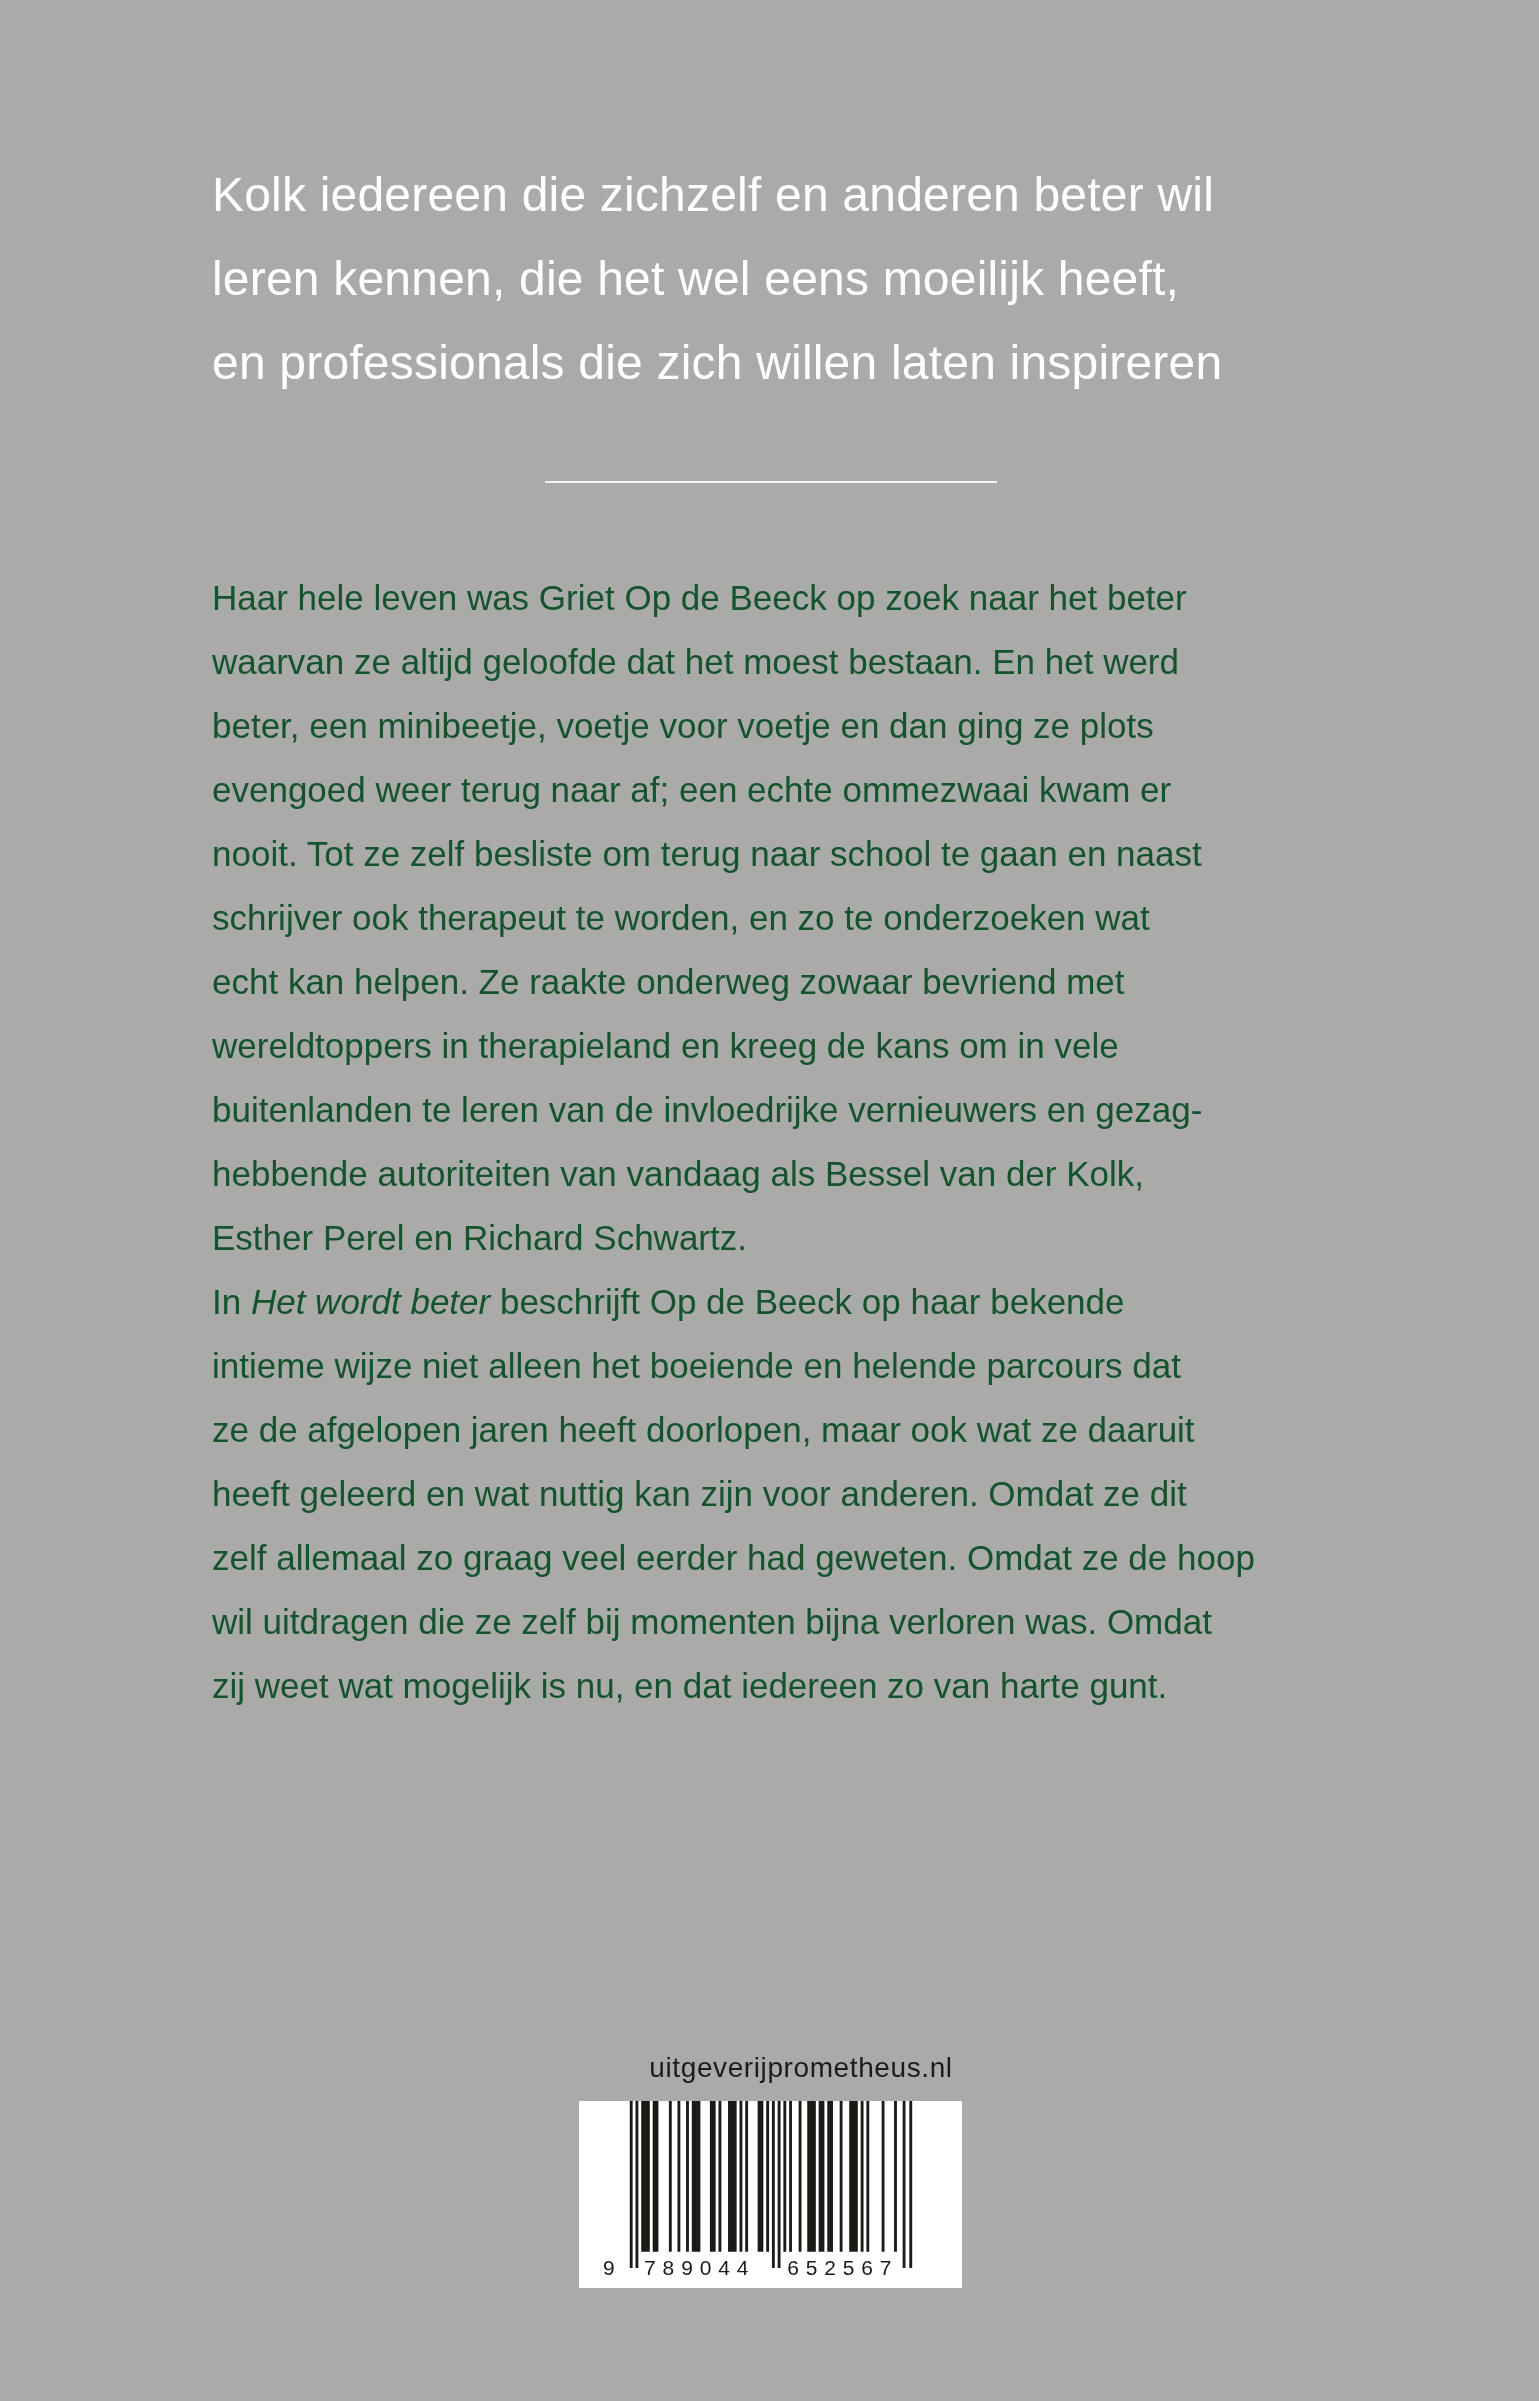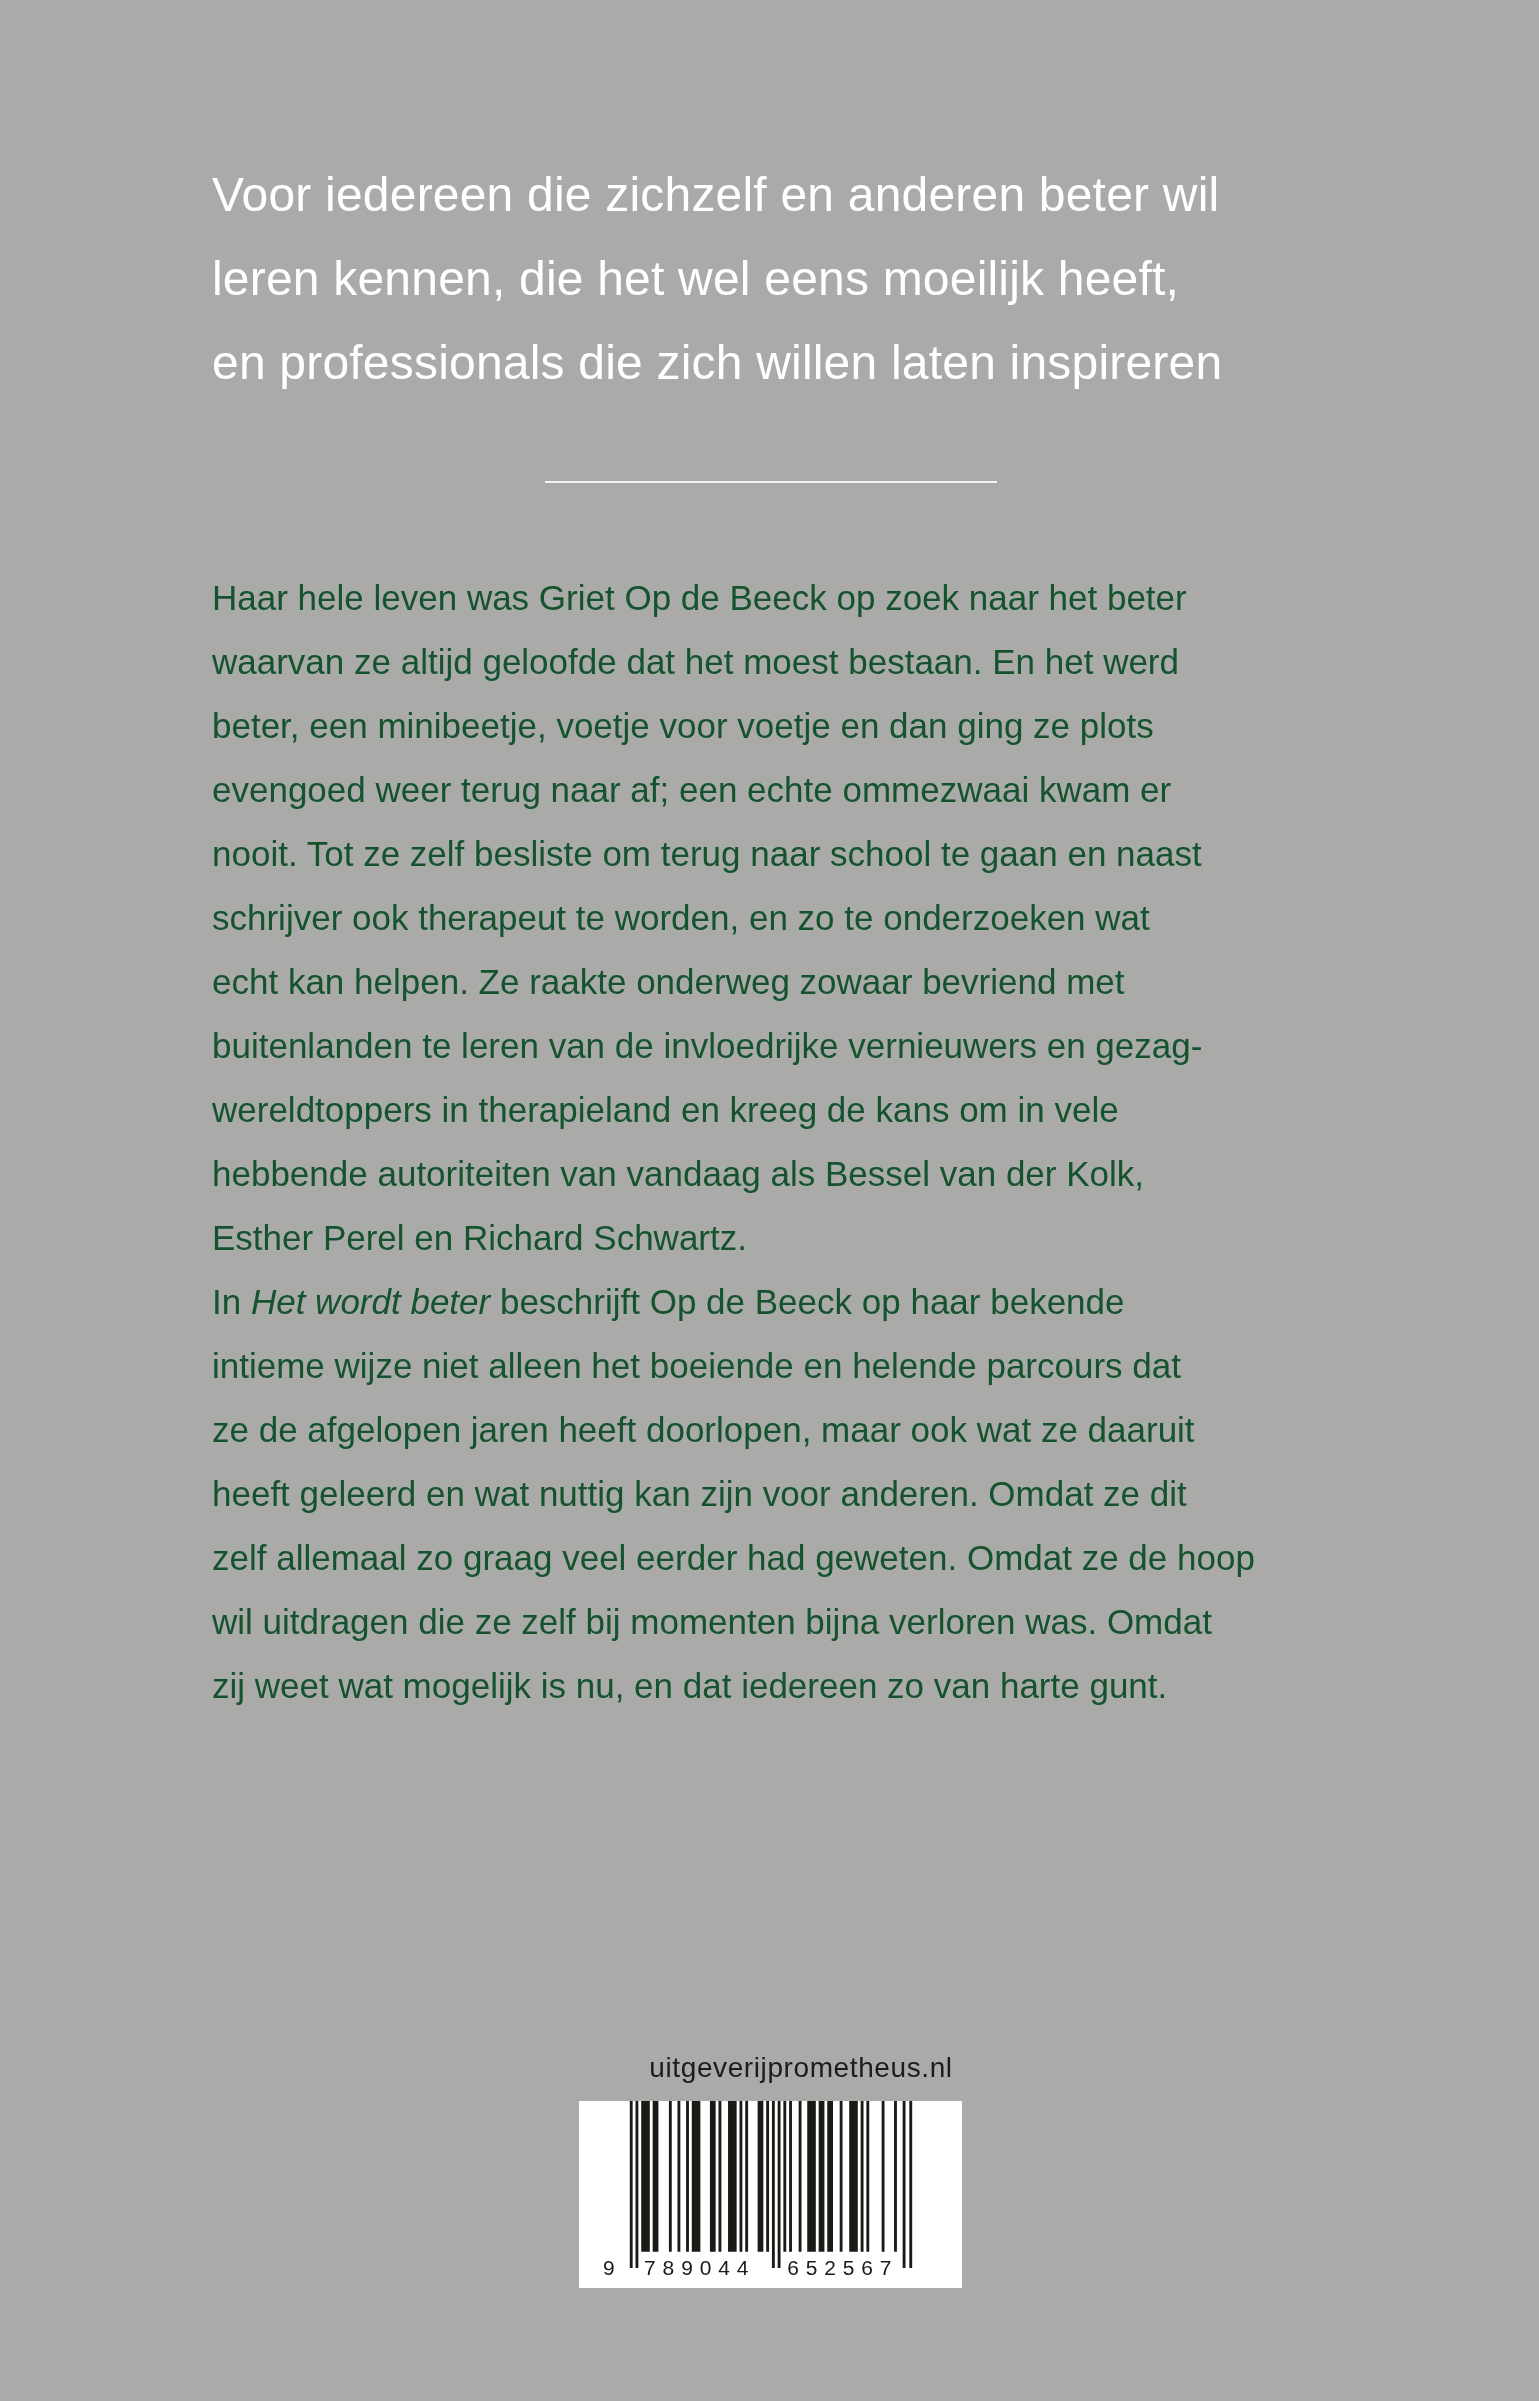--- a/index.html
+++ b/index.html
@@ -72,37 +72,37 @@
     .barcode-svg {
       position: absolute;
       left: 0;
       top: 0;
     }
   </style>
 </head>
 <body>
 
 <div class="tagline">
-  <span class="line">Voor iedereen die zichzelf en anderen beter wil</span>
+  <span class="line">Kolk iedereen die zichzelf en anderen beter wil</span>
   <span class="line">leren kennen, die het wel eens moeilijk heeft,</span>
   <span class="line">en professionals die zich willen laten inspireren</span>
 </div>
 
 <div class="divider"></div>
 
 <div class="blurb">
   <span class="line">Haar hele leven was Griet Op de Beeck op zoek naar het beter</span>
   <span class="line">waarvan ze altijd geloofde dat het moest bestaan. En het werd</span>
   <span class="line">beter, een minibeetje, voetje voor voetje en dan ging ze plots</span>
   <span class="line">evengoed weer terug naar af; een echte ommezwaai kwam er</span>
   <span class="line">nooit. Tot ze zelf besliste om terug naar school te gaan en naast</span>
   <span class="line">schrijver ook therapeut te worden, en zo te onderzoeken wat</span>
   <span class="line">echt kan helpen. Ze raakte onderweg zowaar bevriend met</span>
+  <span class="line">wereldtoppers in therapieland en kreeg de kans om in vele</span>
   <span class="line">buitenlanden te leren van de invloedrijke vernieuwers en gezag-</span>
-  <span class="line">wereldtoppers in therapieland en kreeg de kans om in vele</span>
   <span class="line">hebbende autoriteiten van vandaag als Bessel van der Kolk,</span>
   <span class="line">Esther Perel en Richard Schwartz.</span>
   <span class="line"><span>In </span><em>Het wordt beter</em><span> beschrijft Op de Beeck op haar bekende</span></span>
   <span class="line">intieme wijze niet alleen het boeiende en helende parcours dat</span>
   <span class="line">ze de afgelopen jaren heeft doorlopen, maar ook wat ze daaruit</span>
   <span class="line">heeft geleerd en wat nuttig kan zijn voor anderen. Omdat ze dit</span>
   <span class="line">zelf allemaal zo graag veel eerder had geweten. Omdat ze de hoop</span>
   <span class="line">wil uitdragen die ze zelf bij momenten bijna verloren was. Omdat</span>
   <span class="line">zij weet wat mogelijk is nu, en dat iedereen zo van harte gunt.</span>
 </div>

